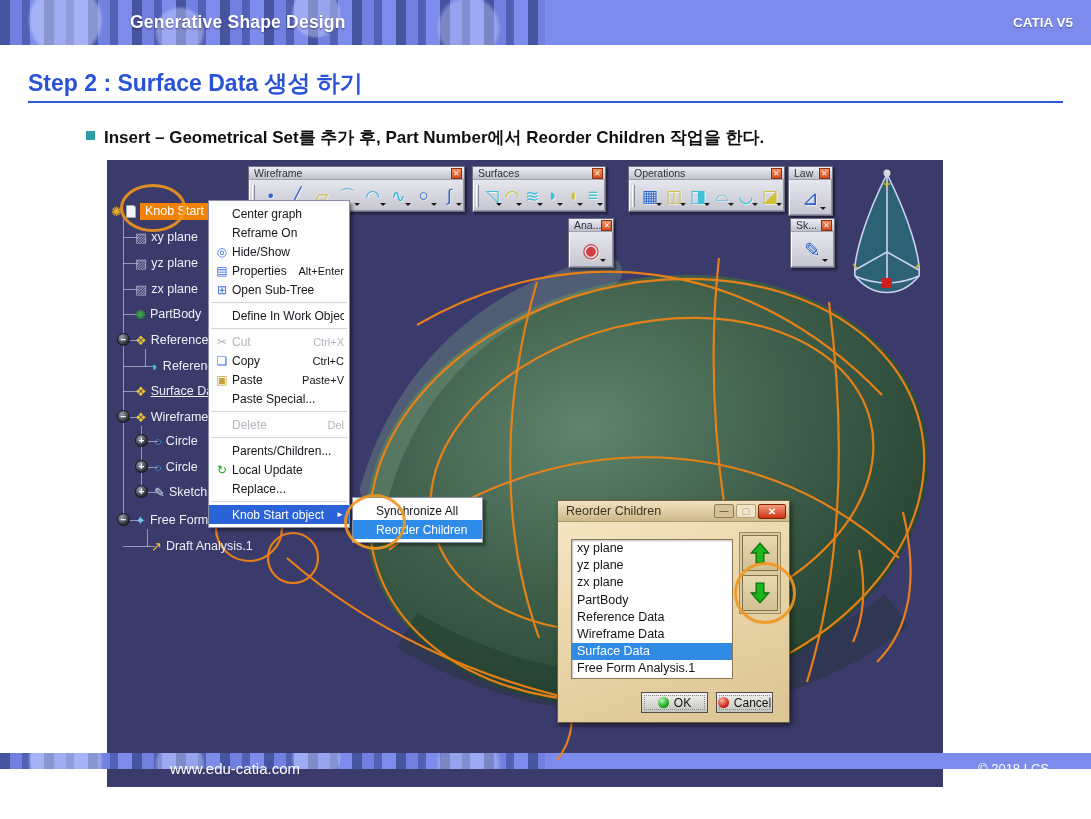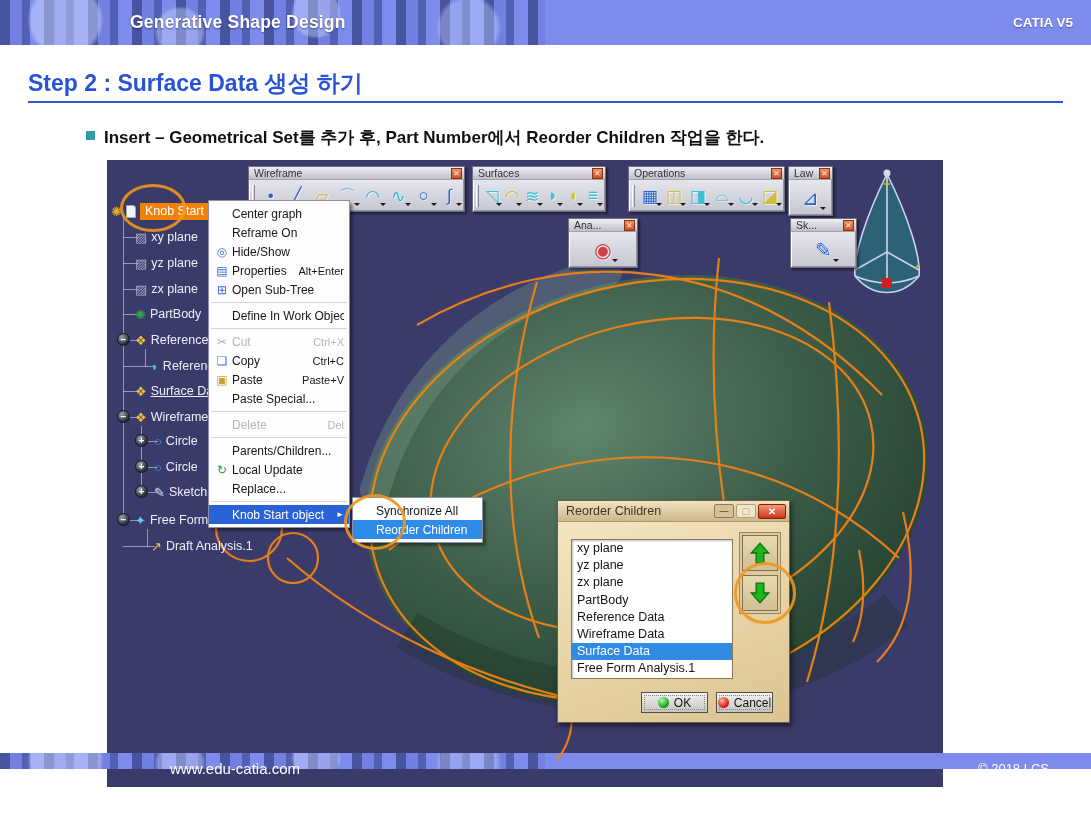--- a/index.html
+++ b/index.html
@@ -362,32 +362,32 @@
       <div class="tb-title">
           <span class="tb-title-label">Law</span>
           <span class="tb-close"></span>
         </div>
       <div class="tb-icons">
           <div class="tb-btn">
             <span style="color: rgb(42, 100, 200);">⊿</span>
           </div>
         </div>
     </div>
-    <div class="toolbar tb-single" id="tb4" style="left:461px;top:58px;width:70px;">
+    <div class="toolbar tb-single" id="tb4" style="left:461px;top:58px;width:46px;">
       <div class="tb-title">
           <span class="tb-title-label">Ana...</span>
           <span class="tb-close"></span>
         </div>
       <div class="tb-icons">
           <div class="tb-btn">
             <span style="color: rgb(208, 64, 64);">◉</span>
           </div>
         </div>
     </div>
-    <div class="toolbar tb-single" id="tb5" style="left:683px;top:58px;width:67px;">
+    <div class="toolbar tb-single" id="tb5" style="left:683px;top:58px;width:45px;">
       <div class="tb-title">
           <span class="tb-title-label">Sk...</span>
           <span class="tb-close"></span>
         </div>
       <div class="tb-icons">
           <div class="tb-btn">
             <span style="color: rgb(42, 100, 200);">✎</span>
           </div>
         </div>
     </div>

